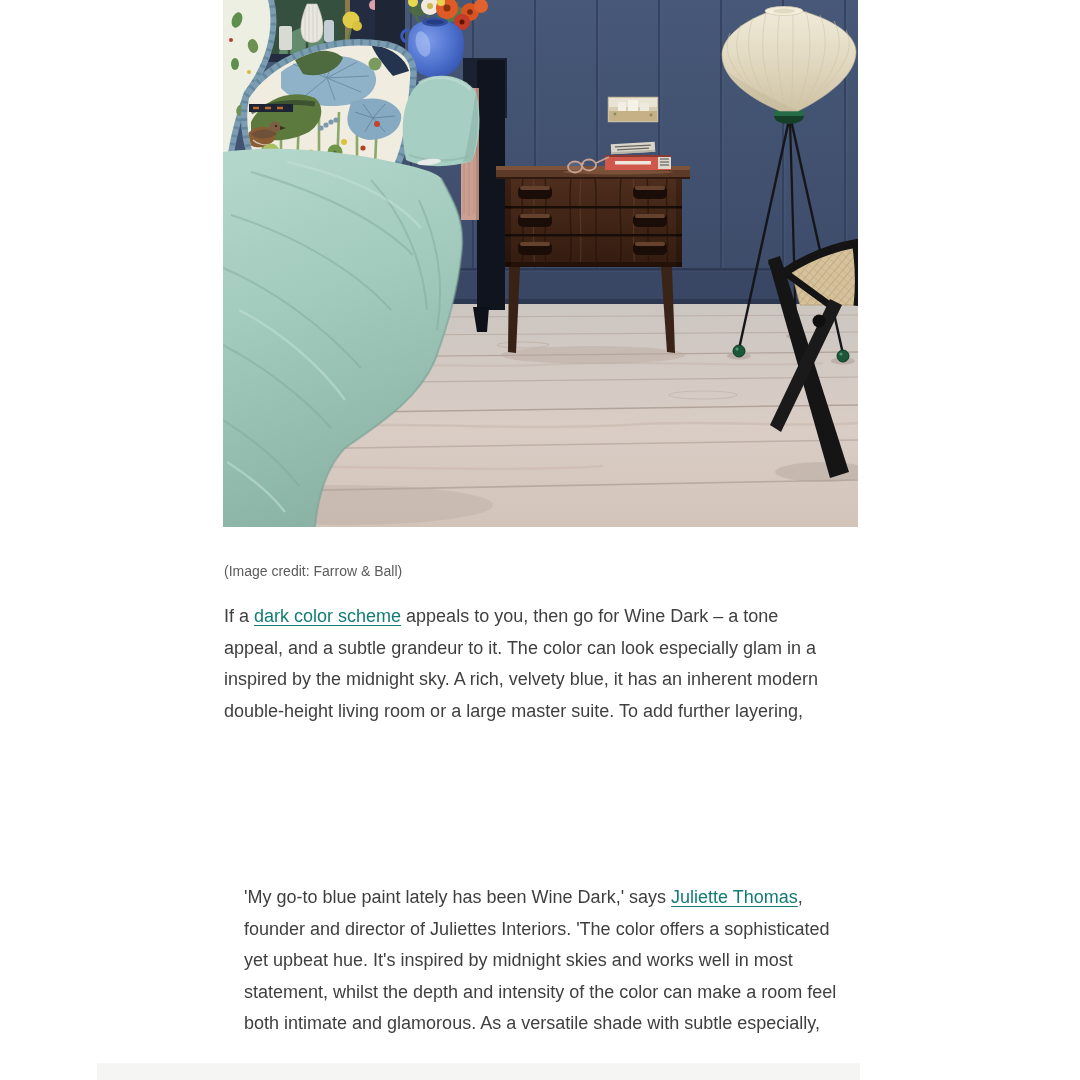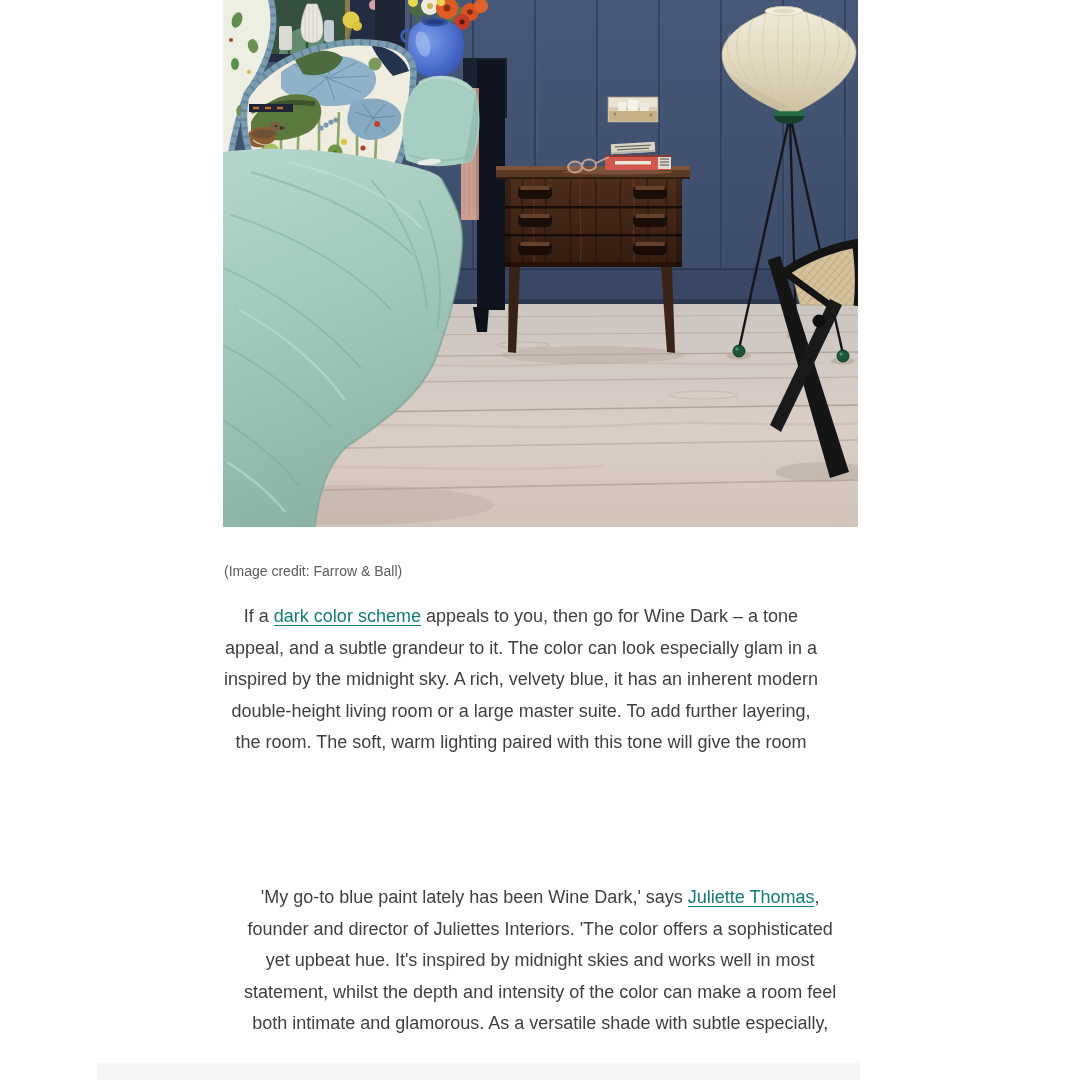--- a/index.html
+++ b/index.html
@@ -5,21 +5,21 @@
   html,body{margin:0;padding:0;background:#ffffff;}
   .canvas{position:relative;width:860px;height:1080px;background:#ffffff;overflow:hidden;
           font-family:"Liberation Sans","DejaVu Sans",sans-serif;}
   .photo{position:absolute;left:223px;top:0;width:635px;height:527px;margin:0;}
   .photo svg{display:block;}
   .caption{position:absolute;left:224px;top:561px;font-size:14px;line-height:20px;
            color:var(--caption,#5c5c5c);}
   .para{position:absolute;left:224px;margin:0;font-size:18px;color:var(--text,#3f3f3f);}
   .p1{top:601px;}
   .p2{top:882px;margin-left:20px;}
-  .line{display:block;white-space:pre;line-height:31.5px;text-align:center;}
+  .line{display:block;white-space:pre;line-height:31.5px;}
   .link{color:var(--link,#117d74);text-decoration:underline;text-decoration-thickness:1px;
         text-underline-offset:3px;cursor:pointer;}
   .band{position:absolute;left:97px;top:1063px;width:885px;height:17px;
         background:var(--band,#f5f5f4);}
 </style>
 </head>
 <body>
 
 <div class="canvas">
 
@@ -335,21 +335,20 @@
     </svg>
   </figure>
 
   <div class="caption">(Image credit: Farrow &amp; Ball)</div>
 
   <p class="para p1">
     <span class="line"><span>If a </span><a class="link" href="#">dark color scheme</a><span> appeals to you, then go for Wine Dark – a tone</span></span>
     <span class="line">appeal, and a subtle grandeur to it. The color can look especially glam in a</span>
     <span class="line">inspired by the midnight sky. A rich, velvety blue, it has an inherent modern</span>
     <span class="line">double-height living room or a large master suite. To add further layering,</span>
-    <span class="line">the room. The soft, warm lighting paired with this tone will give the room</span>
   </p>
 
   <p class="para p2">
     <span class="line"><span>'My go-to blue paint lately has been Wine Dark,' says </span><a class="link" href="#">Juliette Thomas</a><span>,</span></span>
     <span class="line">founder and director of Juliettes Interiors. 'The color offers a sophisticated</span>
     <span class="line">yet upbeat hue. It's inspired by midnight skies and works well in most</span>
     <span class="line">statement, whilst the depth and intensity of the color can make a room feel</span>
     <span class="line">both intimate and glamorous. As a versatile shade with subtle especially,</span>
   </p>
 

